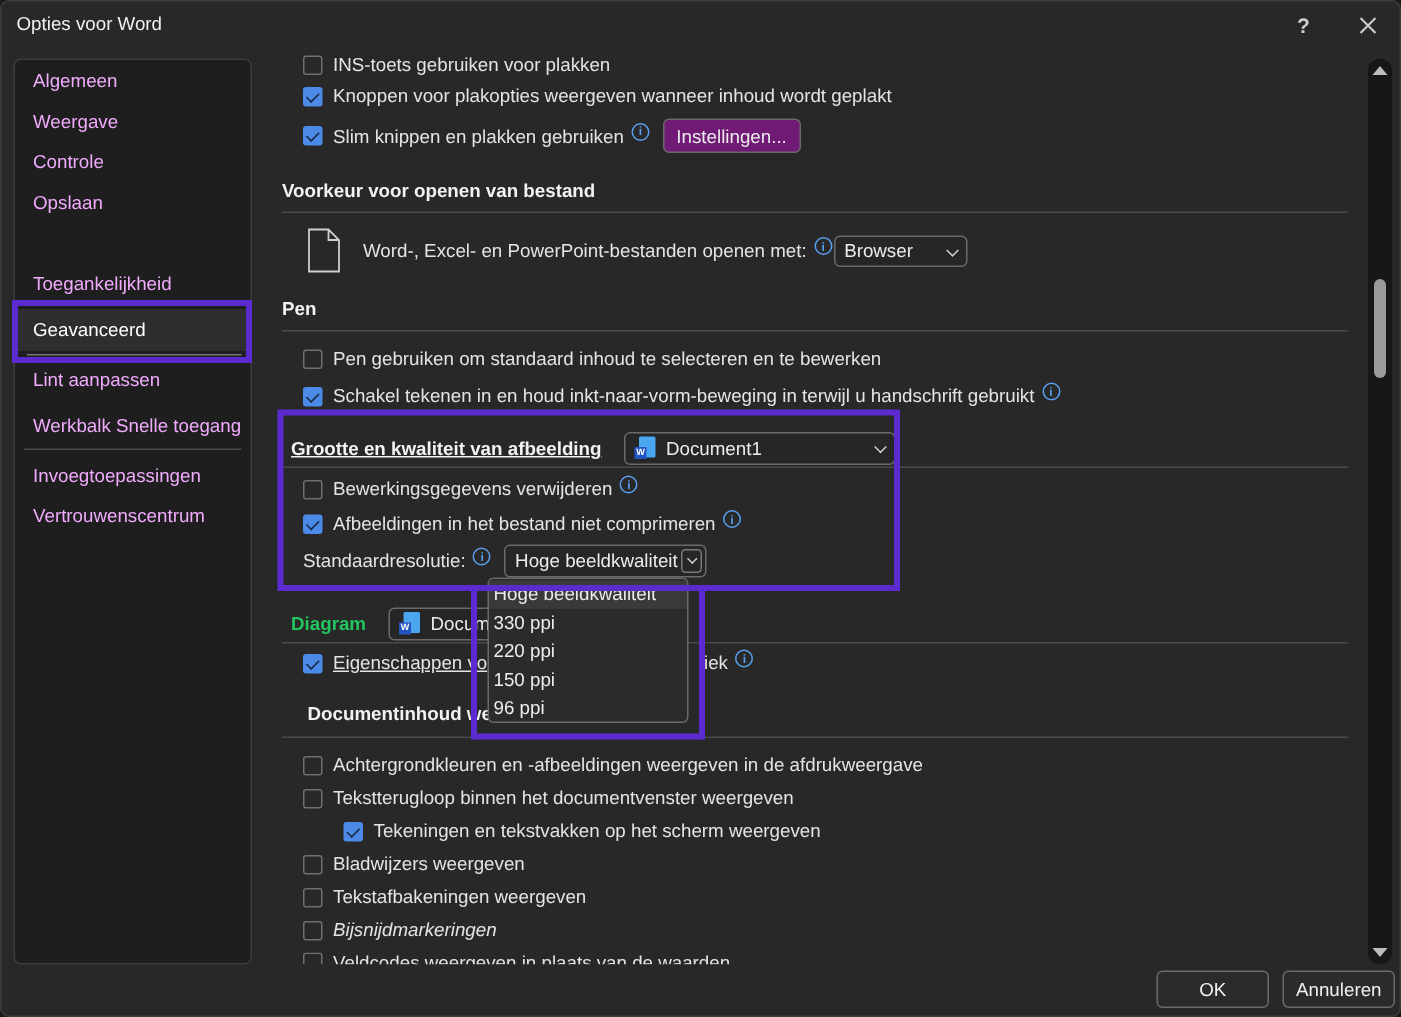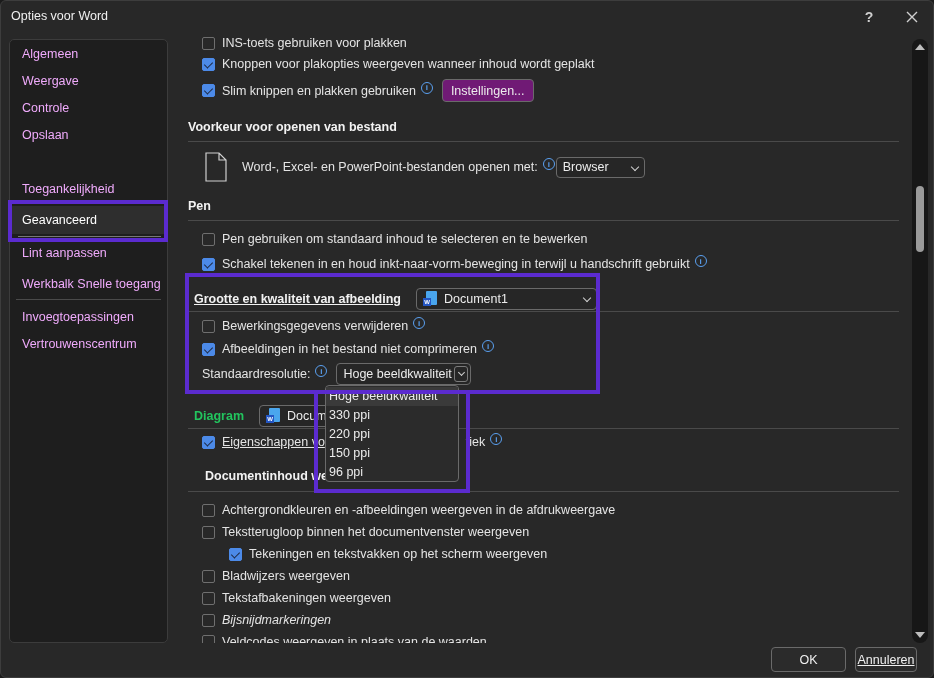--- a/index.html
+++ b/index.html
@@ -222,14 +222,14 @@
   <div class="annot" style="left:184px; top:272px; width:415px; height:121px;"></div>
   <div class="annot" style="left:313px; top:389px; width:156px; height:103px; border-top:none;"></div>
 
   <div class="scrollbar">
     <span class="sb-arrow-up"></span>
     <span class="sb-thumb"></span>
     <span class="sb-arrow-down"></span>
   </div>
 
   <div class="footer-btn" style="left:770px; width:75px;">OK</div>
-  <div class="footer-btn" style="left:854px; width:62px;text-decoration:underline;">Annuleren</div>
+  <div class="footer-btn" style="left:854px; width:75px;">Annuleren</div>
 </div>
 
 </body></html>

